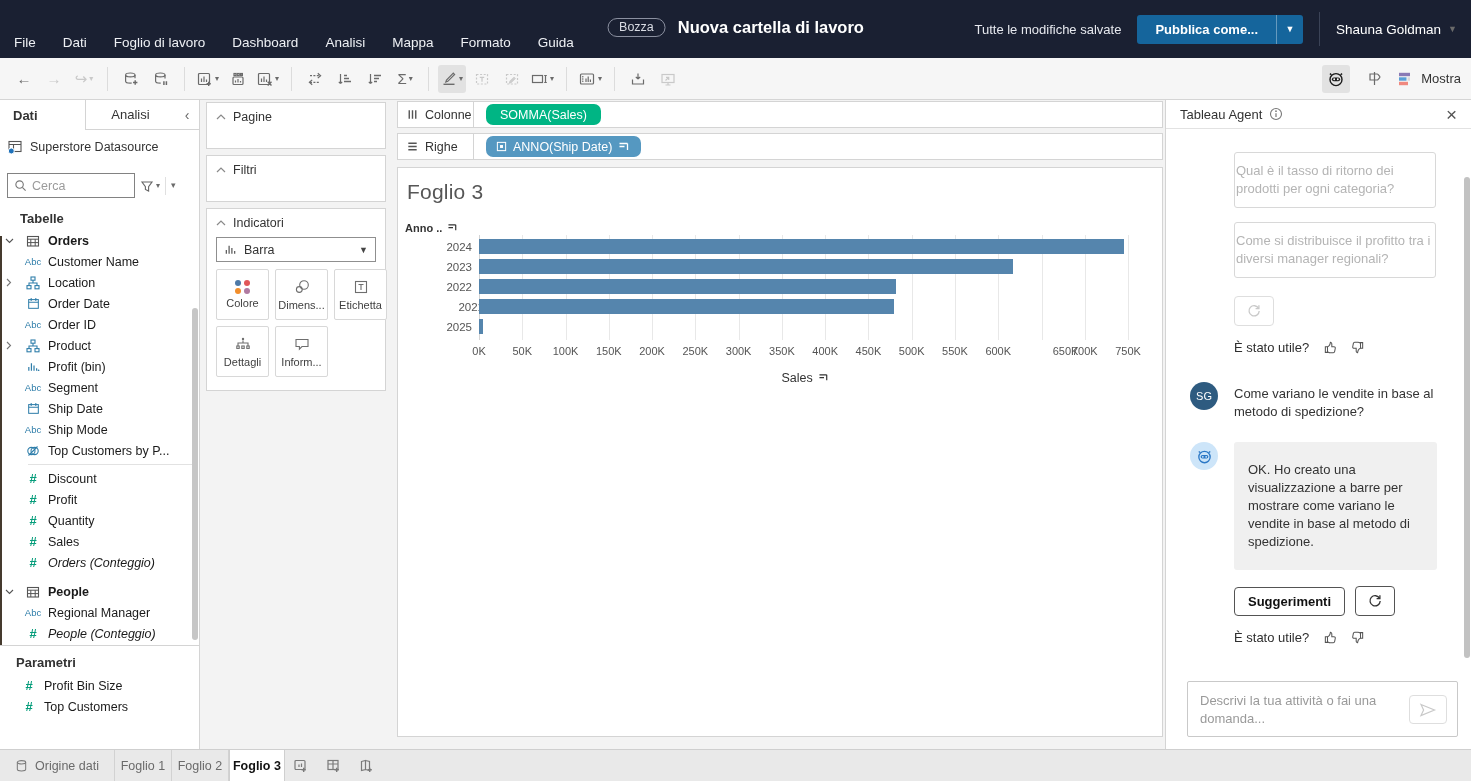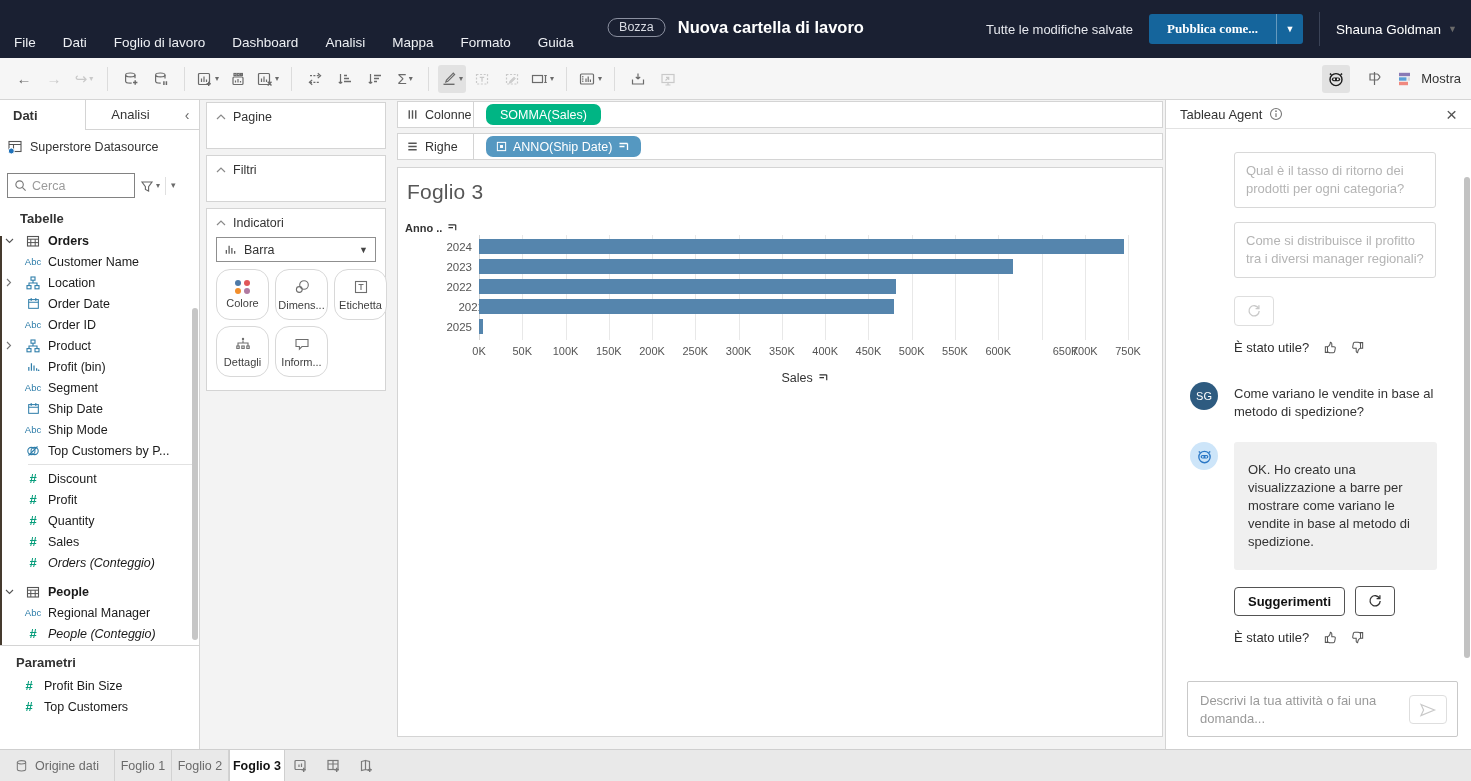--- a/index.html
+++ b/index.html
@@ -17,21 +17,21 @@
   
   #topbar { position:absolute; left:0; top:0; width:100%; height:58px; background:#1a2032; color:#eef0f4; }
   #menus { position:absolute; left:14px; bottom:8px; display:flex; gap:27px; font-size:13.5px; }
   #menus .menu { cursor:default; }
   #title-wrap { position:absolute; left:50%; top:18px; transform:translateX(-50%); display:flex; align-items:center; gap:12px; }
   #doc-badge { border:1px solid #8b90a0; border-radius:10px; padding:1px 11px 2px; font-size:12.5px; color:#d8dbe3; }
   #doc-title { font-size:16.5px; font-weight:bold; color:#fff; white-space:nowrap; }
   #top-right { position:absolute; right:14px; top:0; height:58px; display:flex; align-items:center; gap:16px; }
   #saved-status { font-size:13px; color:#e6e8ee; }
   #publish-split { display:flex; border-radius:3px; overflow:hidden; }
-  #publish-btn { background:#15659c; color:#fff; font-size:13px; font-weight:bold; padding:7px 18px;font-family:Liberation Serif, serif; }
+  #publish-btn { background:#15659c; color:#fff; font-size:13px; font-weight:bold; padding:7px 18px; }
   #publish-caret { background:#15659c; border-left:1px solid rgba(255,255,255,.35); width:27px; display:flex; align-items:center; justify-content:center; font-size:9px; color:#fff; }
   .vdivider { width:1px; height:34px; background:#3b4357; }
   #user-menu { font-size:13.5px; color:#fff; display:flex; gap:7px; align-items:center; }
   #user-menu .car { font-size:9px; }
 
   
   #toolbar { position:absolute; left:0; top:58px; width:100%; height:42px; background:#f6f6f6; border-bottom:1px solid #d5d5d5; display:flex; align-items:center; padding:0 10px; gap:2px; color:#6b6b6b; }
   .tbtn { height:28px; min-width:28px; display:flex; align-items:center; justify-content:center; gap:2px; border-radius:3px; padding:0 3px; }
   .tbtn.active { background:#e2e2e2; }
   .tsep { width:1px; height:24px; background:#dcdcdc; margin:0 7px; }
@@ -73,21 +73,21 @@
   
   #cards-col { position:absolute; left:200px; top:100px; width:195px; bottom:32px; }
   .card { position:absolute; left:6px; right:9px; background:#fff; border:1px solid #d4d4d4; }
   .card-head { display:flex; align-items:center; gap:7px; padding:7px 0 0 9px; font-size:12.5px; color:#333; }
   #card-pagine { top:2px; height:47px; }
   #card-filtri { top:55px; height:47px; }
   #card-indicatori { top:108px; height:183px; }
   #mark-dropdown { margin:7px 9px 0 9px; height:25px; border:1px solid #8f8f8f; display:flex; align-items:center; gap:7px; padding:0 7px; font-size:12.5px; }
   #mark-dropdown .dd { margin-left:auto; font-size:9px; color:#444; }
   #marks-grid { display:flex; flex-wrap:wrap; gap:6px; margin:7px 0 0 9px; width:176px; }
-  .mark-btn { width:53px; height:51px; border:1px solid #d8d8d8; border-radius:14px; background:#fff; display:flex; flex-direction:column; align-items:center; justify-content:center; gap:3px; }
+  .mark-btn { width:53px; height:51px; border:1px solid #d8d8d8; border-radius:2px; background:#fff; display:flex; flex-direction:column; align-items:center; justify-content:center; gap:3px; }
   .mark-btn .mlabel { font-size:11px; color:#3f3f3f; }
   .dots { display:grid; grid-template-columns:7px 7px; grid-gap:2px; }
   .dots i { width:6px; height:6px; border-radius:50%; display:block; }
   .gi { stroke:#6e6e6e; fill:none; stroke-width:1.1; }
 
   
   .shelf { position:absolute; left:397px; width:766px; height:27px; background:#fff; border:1px solid #d4d4d4; display:flex; align-items:center; }
   #shelf-colonne { top:101px; } #shelf-righe { top:133px; }
   .shelf-label { width:76px; display:flex; align-items:center; gap:6px; padding-left:8px; font-size:12.5px; color:#333; height:100%; border-right:1px solid #d4d4d4; }
   .pill { height:21px; border-radius:7px; display:flex; align-items:center; gap:6px; color:#fff; font-size:12.5px; padding:0 14px; margin-left:12px; }
@@ -103,21 +103,21 @@
   .bar-row-label { position:absolute; width:74px; text-align:right; font-size:11.5px; color:#555; line-height:20px; }
   .bar { position:absolute; height:15px; }
   .xtick { position:absolute; top:177px; transform:translateX(-50%); font-size:11px; color:#555; }
   #xaxis-label { position:absolute; top:203px; display:flex; align-items:center; gap:5px; font-size:12.5px; color:#333; }
 
   
   #agent { position:absolute; left:1165px; top:100px; right:0; bottom:32px; background:#fff; border-left:1px solid #d4d4d4; }
   #agent-head { height:29px; border-bottom:1px solid #e2e2e2; display:flex; align-items:center; gap:7px; padding:0 14px; }
   #agent-title { font-size:13px; color:#333; }
   #agent-close { margin-left:auto; font-size:19px; color:#555; line-height:1; }
-  .chip { margin:0 0 0 68px; width:202px; border:1px solid #d8d8d8; border-radius:3px; padding:9px 11px; font-size:13px; line-height:18px; color:#b4b4b4; background:#fff; }
+  .chip { margin:0 0 0 68px; width:202px; border:1px solid #d8d8d8; border-radius:3px; padding:9px 1px; font-size:13px; line-height:18px; color:#b4b4b4; background:#fff; }
   #chip-1 { margin-top:23px; } #chip-2 { margin-top:14px; }
   .sq-btn { width:40px; height:30px; border-radius:4px; display:flex; align-items:center; justify-content:center; }
   #refresh-disabled { margin:18px 0 0 68px; border:1px solid #dedede; }
   .helpful { margin:14px 0 0 68px; display:flex; align-items:center; gap:14px; font-size:13px; color:#2e2e2e; }
   .helpful .thumbs { display:flex; gap:12px; }
   .msg-row { display:flex; padding:0 34px 0 24px; gap:16px; }
   #user-row { margin-top:27px; }
   #bot-row { margin-top:22px; }
   .avatar { flex:0 0 28px; width:28px; height:28px; border-radius:50%; display:flex; align-items:center; justify-content:center; }
   #user-avatar { background:#2e5b80; color:#fff; font-size:11px; }

